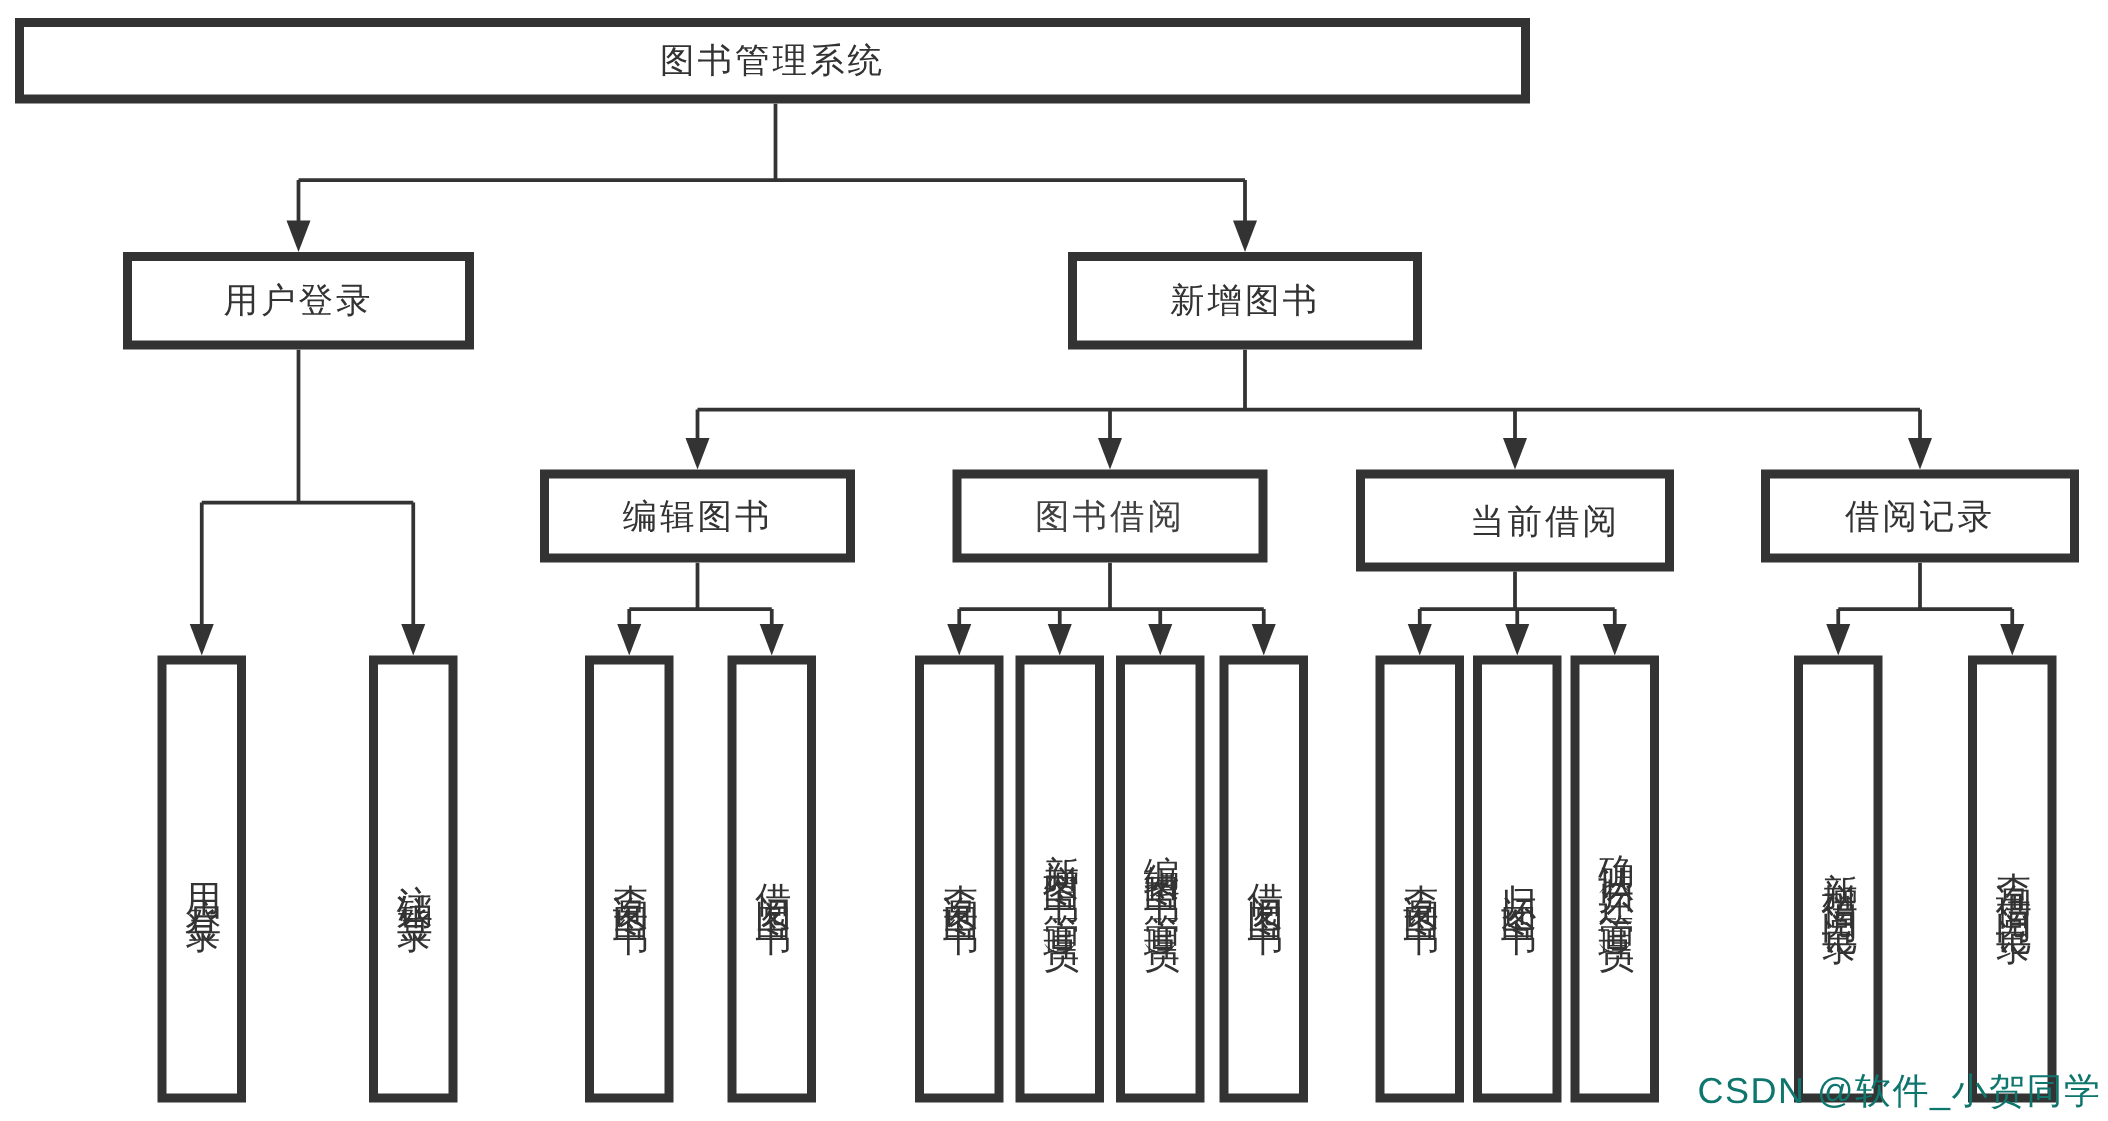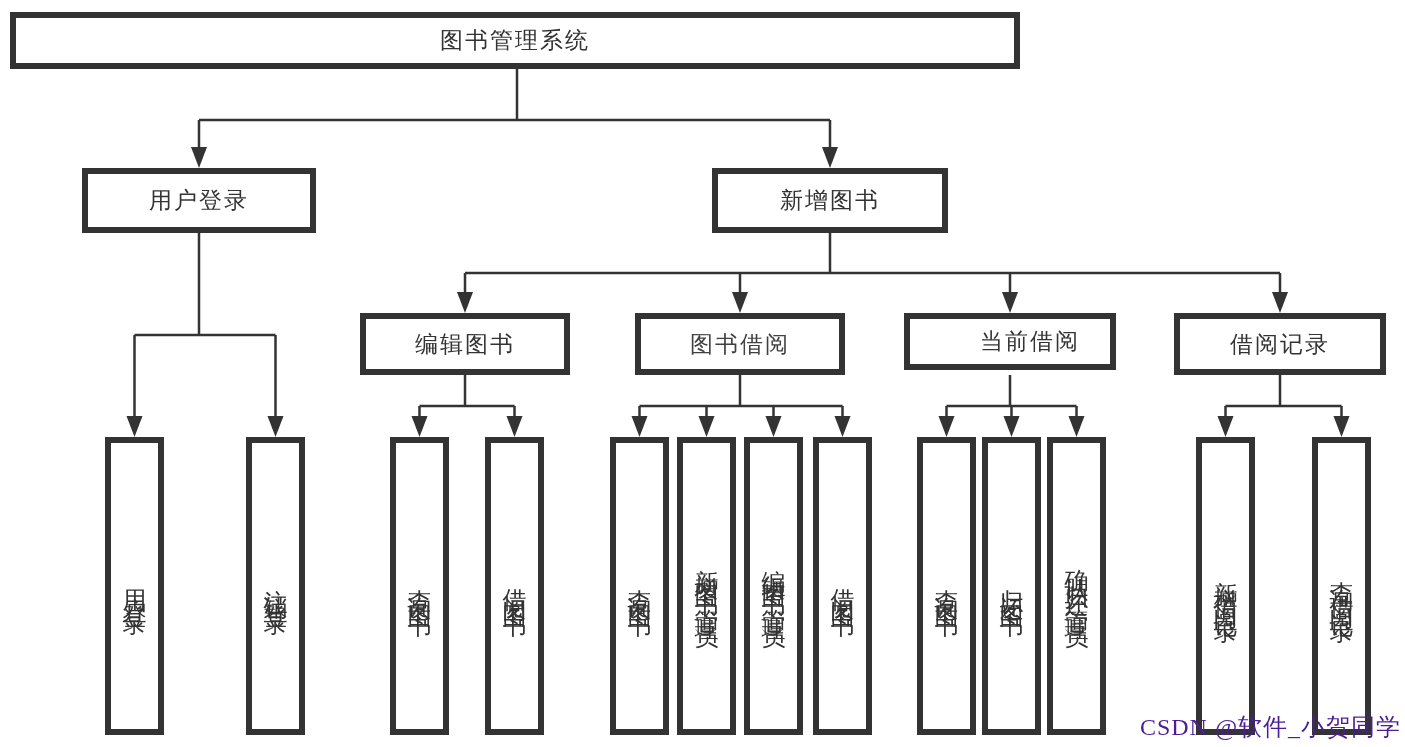--- a/index.html
+++ b/index.html
@@ -101,21 +101,21 @@
   <div class="node" style="left: 712px; top: 168px; width: 236px; height: 65px; border-color: rgb(51, 51, 51);">
     <span class="lbl" style="color: rgb(51, 51, 51);">新增图书</span>
   </div>
 
   <div class="node" style="left: 360px; top: 313px; width: 210px; height: 62px; border-color: rgb(51, 51, 51);">
     <span class="lbl" style="color: rgb(51, 51, 51);">编辑图书</span>
   </div>
   <div class="node" style="left: 635px; top: 313px; width: 210px; height: 62px; border-color: rgb(51, 51, 51);">
     <span class="lbl" style="color: #404040;">图书借阅</span>
   </div>
-  <div class="node" style="left: 904px; top: 313px; width: 212px; height: 57px; border-color: rgb(51, 51, 51); padding-left: 40px;">
+  <div class="node" style="left: 904px; top: 313px; width: 212px; height: 68px; border-color: rgb(51, 51, 51); padding-left: 40px;">
     <span class="lbl" style="color: rgb(51, 51, 51);">当前借阅</span>
   </div>
   <div class="node" style="left: 1174px; top: 313px; width: 212px; height: 62px; border-color: rgb(51, 51, 51);">
     <span class="lbl" style="color: rgb(51, 51, 51);">借阅记录</span>
   </div>
 
   <div class="node v" style="left: 105px; top: 437px; width: 59px; height: 298px; border-color: rgb(51, 51, 51);">
     <span class="lbl" style="color: rgb(51, 51, 51);">用户登录</span>
   </div>
   <div class="node v" style="left: 246px; top: 437px; width: 59px; height: 298px; border-color: rgb(51, 51, 51);">
@@ -152,15 +152,15 @@
     <span class="lbl" style="color: rgb(51, 51, 51);">确认归还（管理员）</span>
   </div>
 
   <div class="node v" style="left: 1196px; top: 437px; width: 59px; height: 298px; border-color: rgb(51, 51, 51);">
     <span class="lbl" style="color: rgb(51, 51, 51);">新增借阅记录</span>
   </div>
   <div class="node v" style="left: 1312px; top: 437px; width: 59px; height: 298px; border-color: rgb(51, 51, 51);">
     <span class="lbl" style="color: rgb(51, 51, 51);">查询借阅记录</span>
   </div>
 
-  <div id="watermark" style="color: #4c1d95; font-family: Liberation Serif, serif;">CSDN @软件_小贺同学</div>
+  <div id="watermark" style="color: #0f766e;">CSDN @软件_小贺同学</div>
 
 </div>
 
 </body></html>

